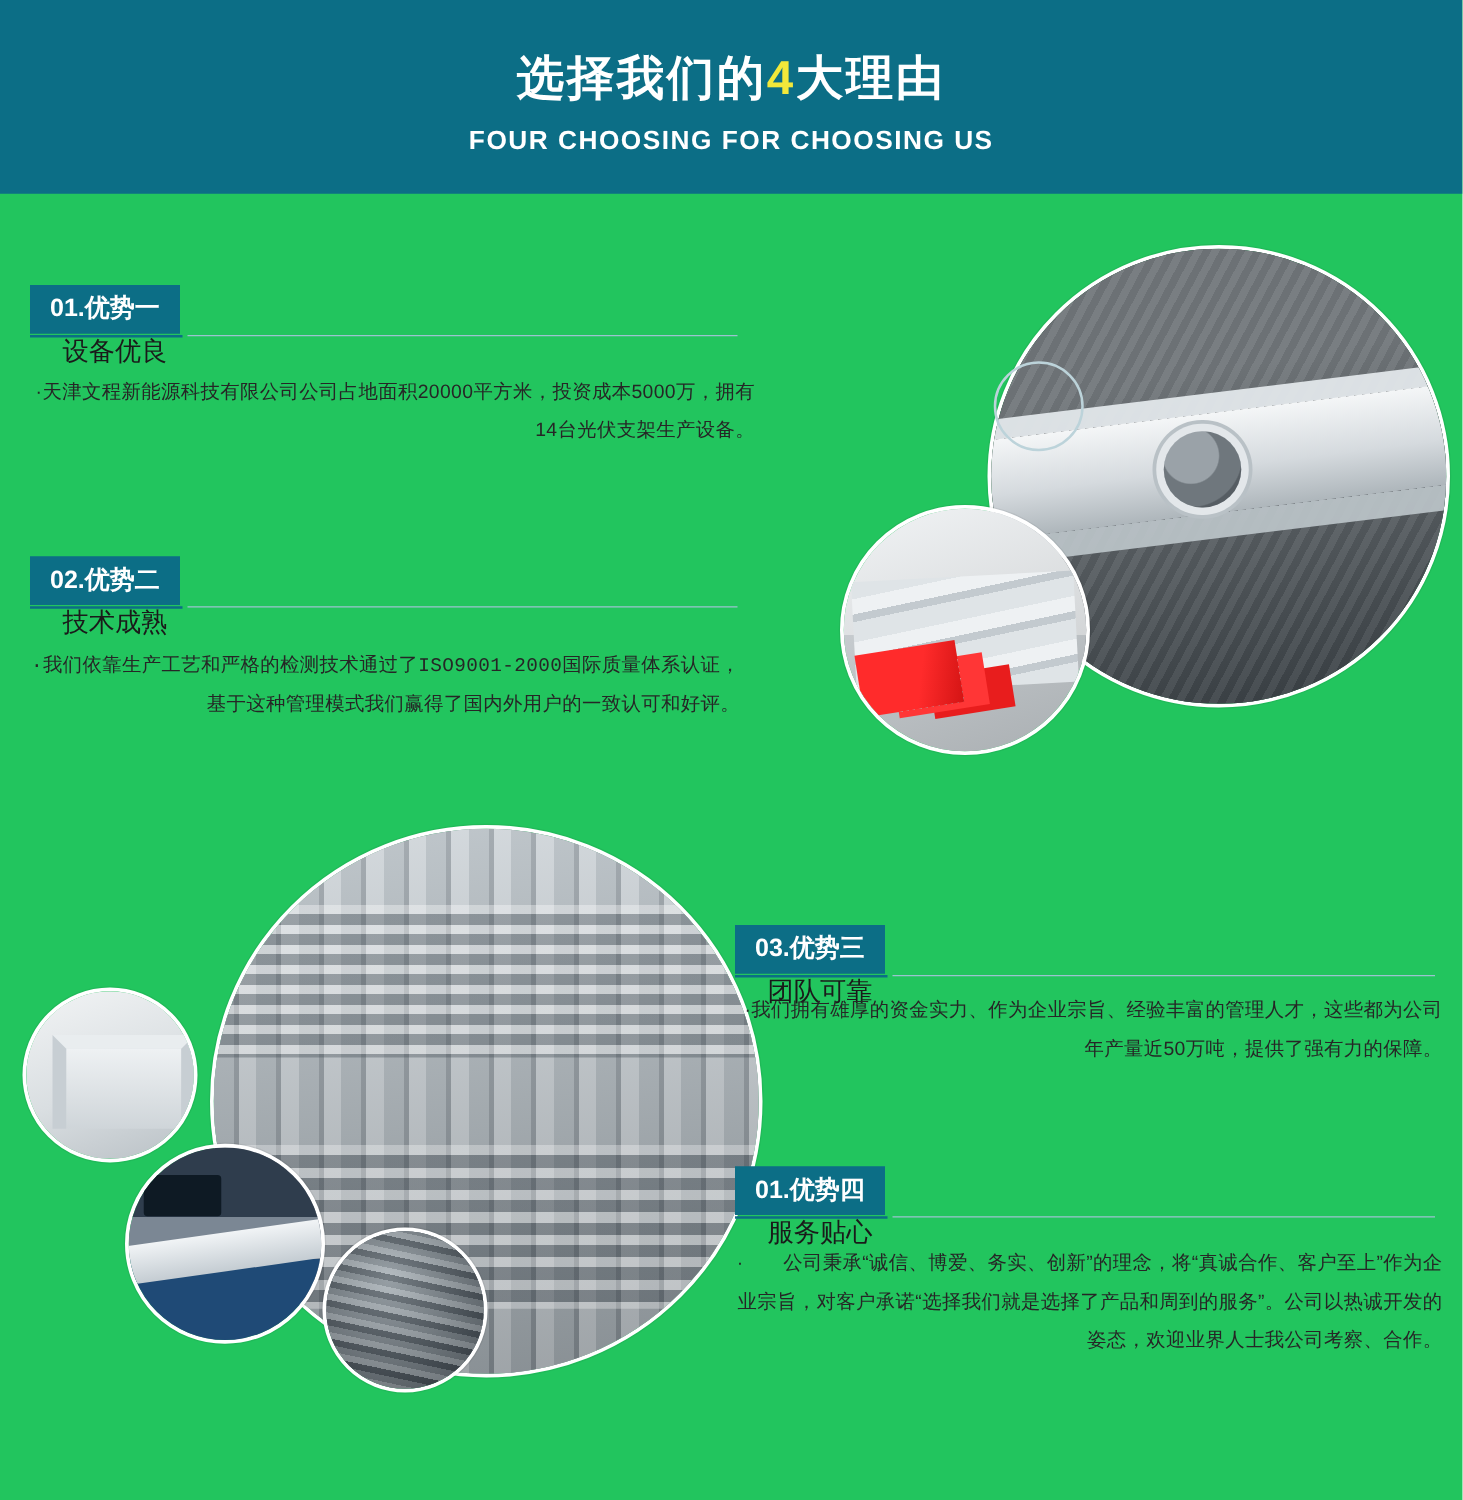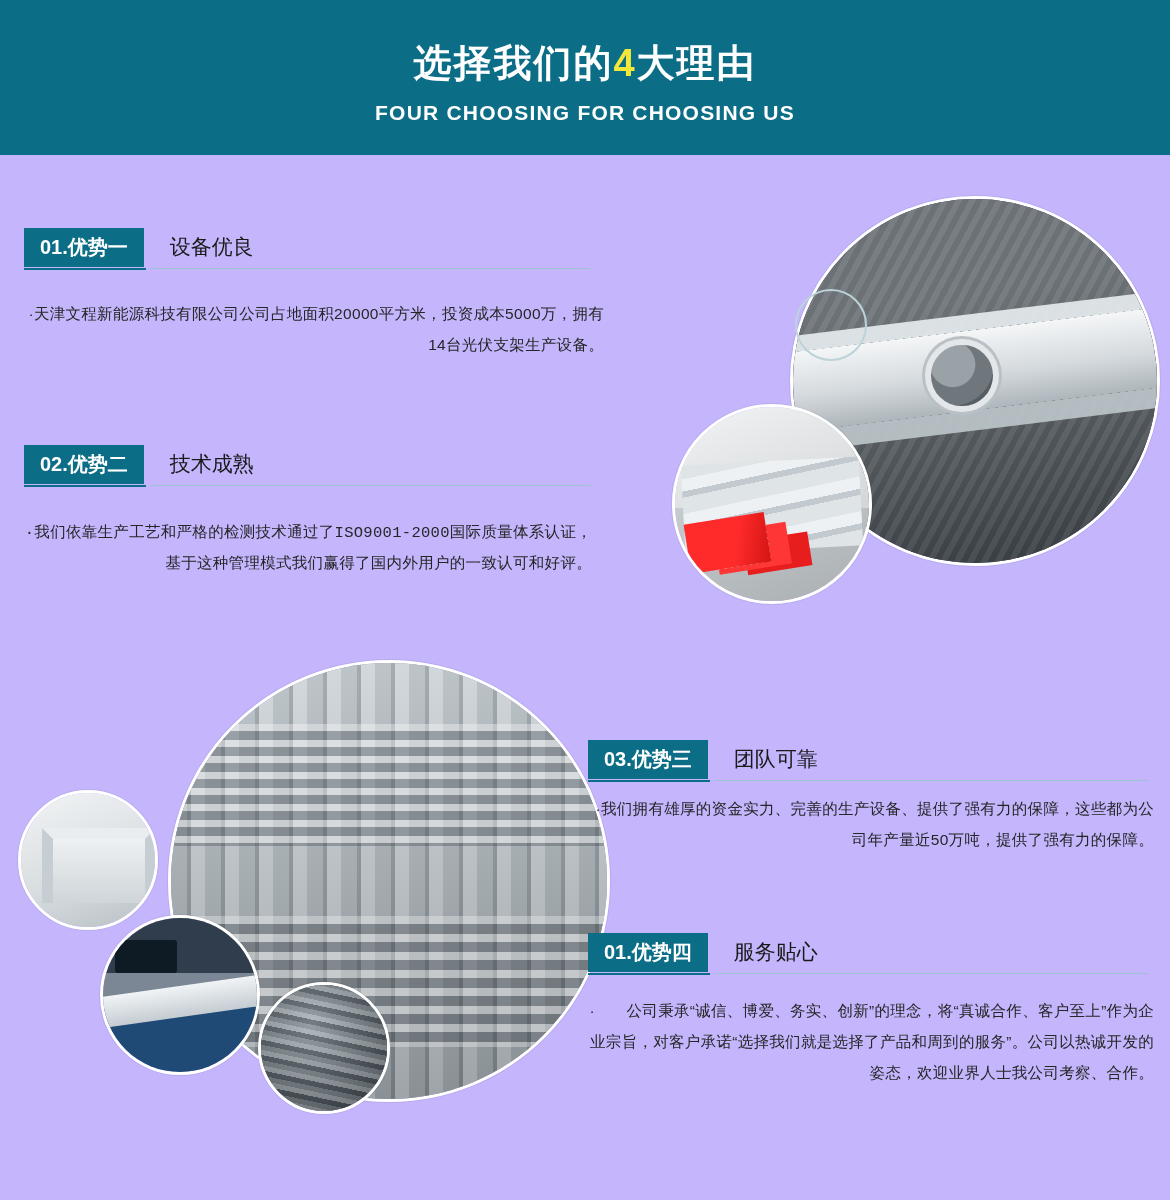--- a/index.html
+++ b/index.html
@@ -7,21 +7,21 @@
     width: 1170px;
     height: 1200px;
     background: #ffffff;
     font-family: "Liberation Sans", sans-serif;
     overflow: hidden;
   }
   .page {
     position: relative;
     width: 1170px;
     height: 1200px;
-    background: #c4b5fd;
+    background: #22c55e;
   }
 
   
   .banner {
     position: absolute;
     left: 0; top: 0;
     width: 1170px;
     height: 155px;
     background: #0c6e86;
     text-align: center;
@@ -41,21 +41,22 @@
     font-weight: bold;
     color: #ffffff;
     letter-spacing: 1.2px;
     line-height: 1;
   }
 
   
   .sec-head {
     position: absolute;
     display: flex;
-    align-items: center;
+    align-items: flex-start;
+    flex-direction: column;
   }
   .sec-tag {
     background: #0c6e86;
     color: #ffffff;
     font-size: 20px;
     font-weight: bold;
     padding: 9px 16px 10px 16px;
     line-height: 1;
     white-space: nowrap;
   }
@@ -280,21 +281,21 @@
   <div class="circ" style="left:258px; top:982px; width:132px; height:132px;">
     <div class="ph-coil"></div>
   </div>
 
   <div class="sec-head" style="left:588px; top:740px;">
     <div class="sec-tag">03.优势三</div>
     <div class="sec-title">团队可靠</div>
   </div>
   <div class="sec-rule" style="left:588px; top:780px; width:122px;"></div>
   <div class="sec-rule-thin" style="left:714px; top:780px; width:434px;"></div>
-  <div class="sec-body" style="left:588px; top:793px; width:566px;">·我们拥有雄厚的资金实力、完善的生产设备、提供了强有力的保障，这些都为公司年产量近50万吨，提供了强有力的保障。</div>
+  <div class="sec-body" style="left:588px; top:793px; width:566px;">·我们拥有雄厚的资金实力、作为企业宗旨、经验丰富的管理人才，这些都为公司年产量近50万吨，提供了强有力的保障。</div>
 
   <div class="sec-head" style="left:588px; top:933px;">
     <div class="sec-tag">01.优势四</div>
     <div class="sec-title">服务贴心</div>
   </div>
   <div class="sec-rule" style="left:588px; top:973px; width:122px;"></div>
   <div class="sec-rule-thin" style="left:714px; top:973px; width:434px;"></div>
   <div class="sec-body" style="left:588px; top:995px; width:566px;">·　　公司秉承“诚信、博爱、务实、创新”的理念，将“真诚合作、客户至上”作为企业宗旨，对客户承诺“选择我们就是选择了产品和周到的服务”。公司以热诚开发的姿态，欢迎业界人士我公司考察、合作。</div>
 
 </div>

